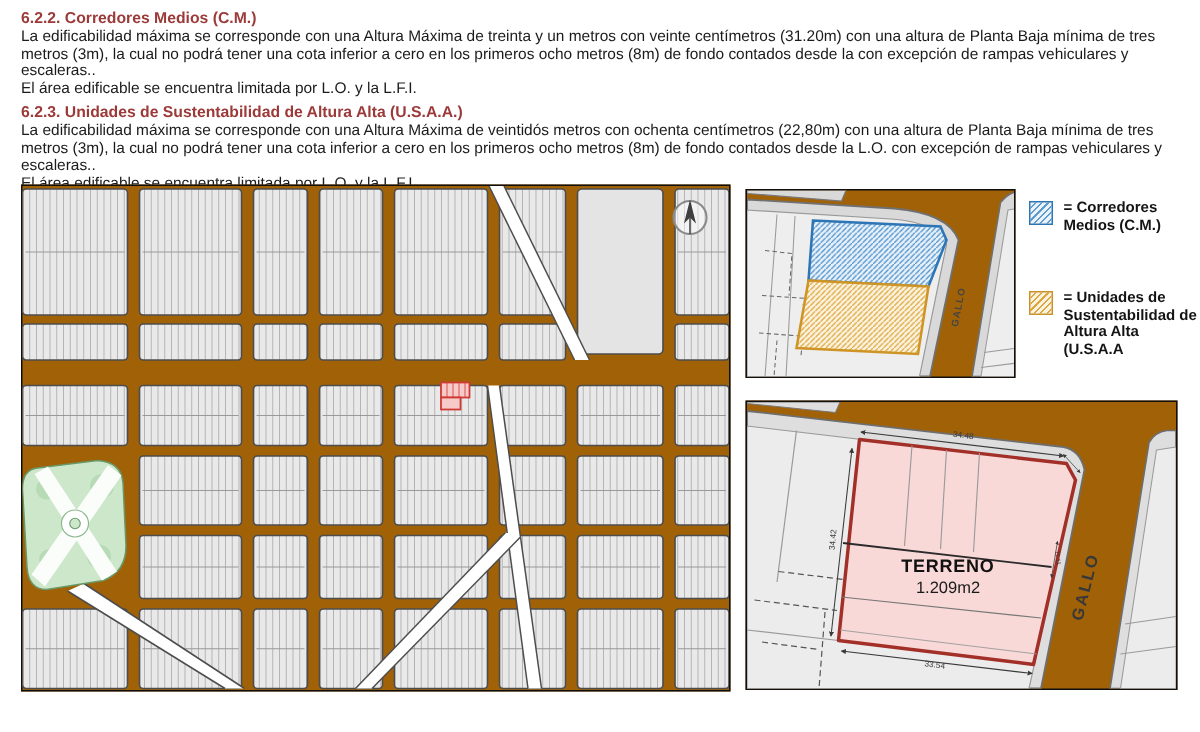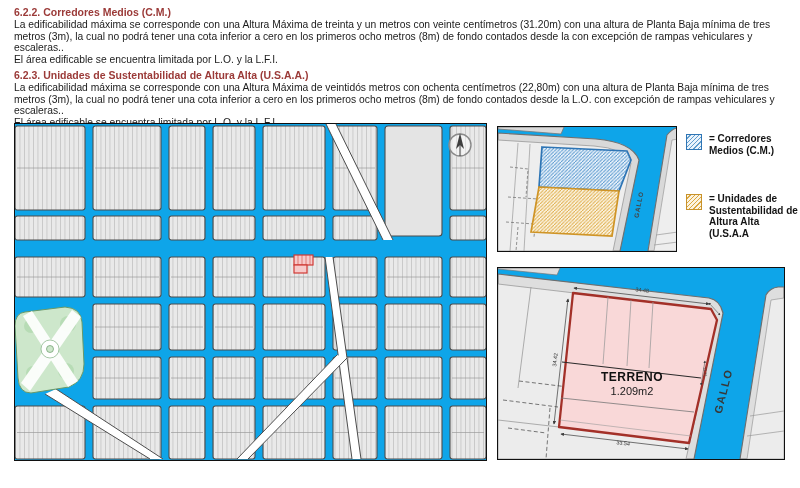--- a/index.html
+++ b/index.html
@@ -5,21 +5,21 @@
   html,body{margin:0;padding:0;}
   body{
     width:800px;height:488px;position:relative;background:#ffffff;
     font-family:"Liberation Sans",sans-serif;overflow:hidden;
   }
   .sec{position:absolute;left:14px;width:774px;}
   #sec1{top:6px;}
   #sec2{top:69px;}
   .sec-heading{margin:0 0 1px 0;font-size:10.5px;line-height:12px;font-weight:700;color:#9b3a38;}
   .sec-par{margin:0;font-size:10.3px;line-height:11.6px;color:#1b1b1b;}
-  .fig{position:absolute;background:#0ea5e9;border:1.5px solid #101010;box-sizing:content-box;}
+  .fig{position:absolute;background:#a16207;border:1.5px solid #101010;box-sizing:content-box;}
   #map-fig{left:14px;top:123px;width:471px;height:336px;}
   #blk-fig{left:497px;top:126px;width:178px;height:124px;}
   #par-fig{left:497px;top:267px;width:286px;height:191px;}
   #legend{position:absolute;left:686px;top:134px;width:114px;}
   .leg-item{display:flex;gap:7px;margin-bottom:38px;align-items:flex-start;}
   .swatch{width:16px;height:16px;flex:0 0 16px;border:1.3px solid;box-sizing:border-box;}
   .sw-blue{border-color:#2e75b5;background:repeating-linear-gradient(135deg,#eaf3fb 0 2px,#5f9ccd 2px 3px);}
   .sw-orange{border-color:#c8922a;background:repeating-linear-gradient(135deg,#fbf3e0 0 2px,#dda73d 2px 3px);}
   .leg-text{font-size:10px;font-weight:700;line-height:11.6px;white-space:pre-line;color:#141414;margin-top:-1px;}
   .scale{position:absolute;font-size:11px;font-style:italic;color:#222;margin-top:40px;}

